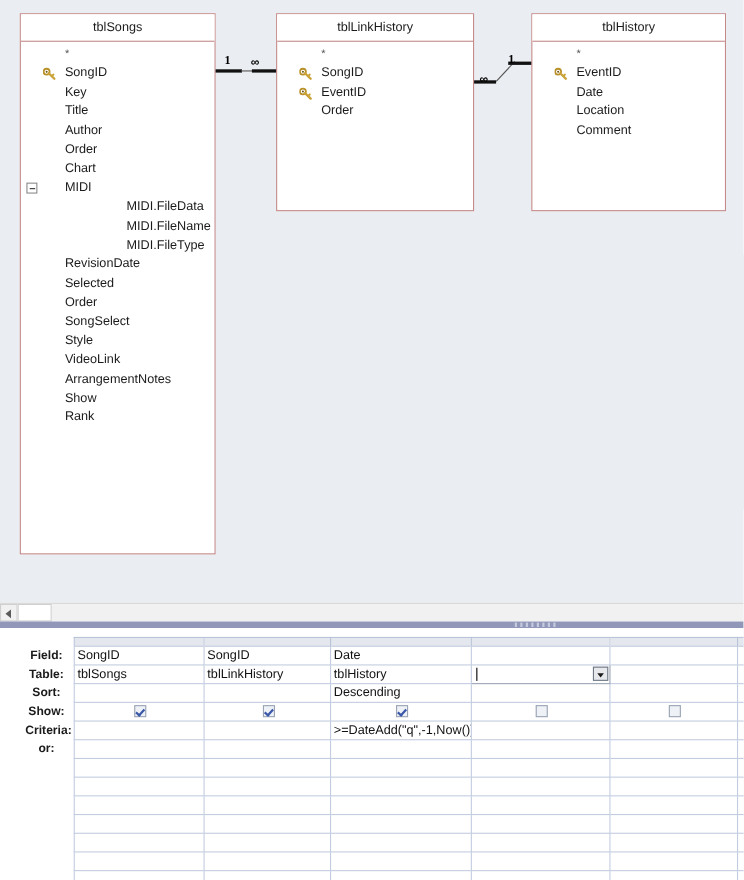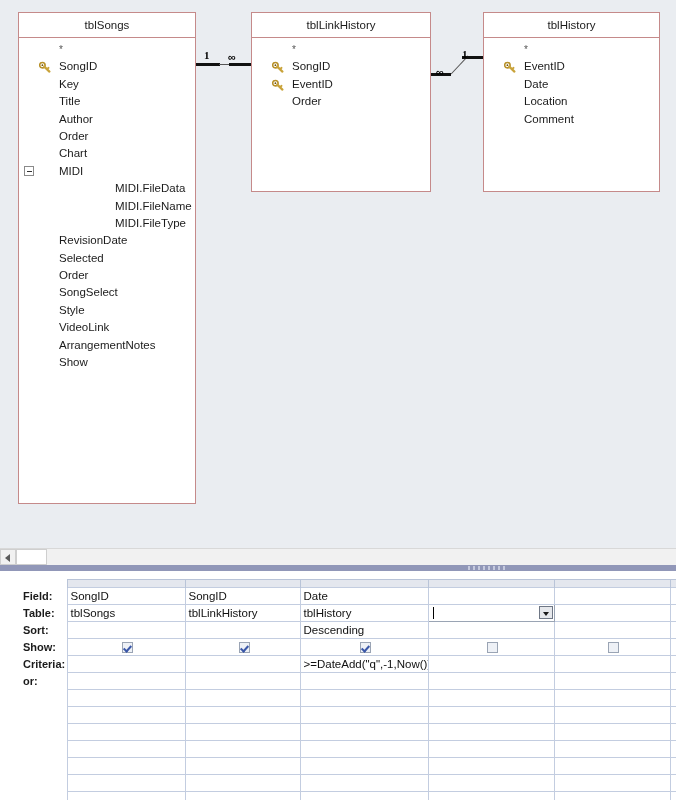--- a/index.html
+++ b/index.html
@@ -207,21 +207,21 @@
     color: #111;
     background: #ffffff;
     overflow: hidden;
     white-space: nowrap;
     vertical-align: middle;
     box-sizing: border-box;
   }
   table.qbe td.rowhead {
     border: none;
     background: #ffffff;
-    text-align: left;
+    text-align: center;
     padding-right: 5px;
     font-weight: bold;
     font-size: 11px;
     color: #1b1b1b;
     width: 47px;
   }
   table.qbe tr.hdr td {
     height: 8px;
     border: 1px solid #b9c4d8;
     border-bottom: none;
@@ -325,20 +325,21 @@
           <div class="field-row indent"><span>MIDI.FileName</span></div>
           <div class="field-row indent"><span>MIDI.FileType</span></div>
           <div class="field-row"><span>RevisionDate</span></div>
           <div class="field-row"><span>Selected</span></div>
           <div class="field-row"><span>Order</span></div>
           <div class="field-row"><span>SongSelect</span></div>
           <div class="field-row"><span>Style</span></div>
           <div class="field-row"><span>VideoLink</span></div>
           <div class="field-row"><span>ArrangementNotes</span></div>
           <div class="field-row"><span>Show</span></div>
+          <div class="field-row"><span>Rank</span></div>
         </div>
       </div>
       <div class="table-box" style="left: 251px; top: 12px; width: 180px; height: 180px;">
         <div class="table-title">tblLinkHistory</div>
         <div class="field-list">
           <div class="field-row star"><span>*</span></div>
           <div class="field-row"><span class="key-icon"><svg viewBox="0 0 12 12" width="12" height="12">
                 <circle cx="3.4" cy="4.2" r="2.7" fill="none" stroke="#b8912a" stroke-width="1.6"></circle>
                 <circle cx="3.4" cy="4.2" r="0.9" fill="#6b5414"></circle>
                 <path d="M5.3 5.6 L10.4 10.6" stroke="#c9a33a" stroke-width="2.2" stroke-linecap="round"></path>

